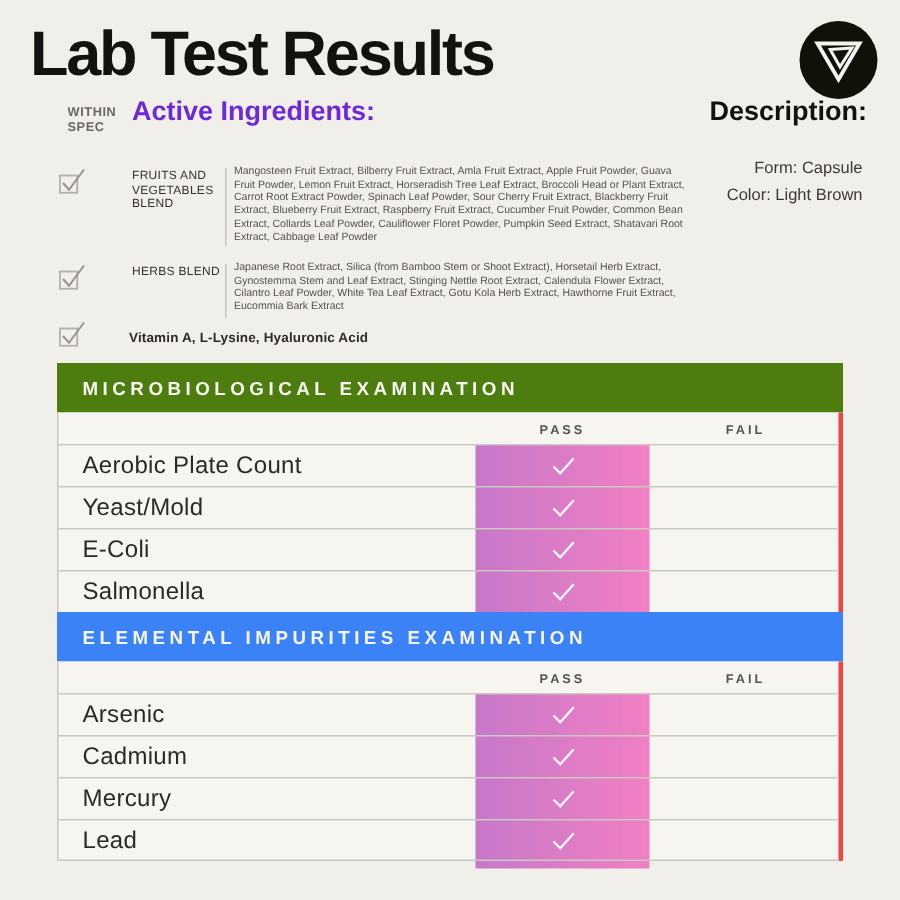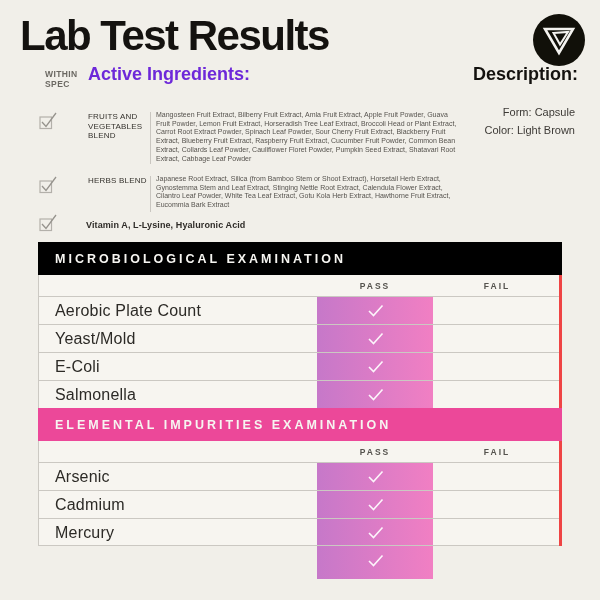--- a/index.html
+++ b/index.html
@@ -146,21 +146,21 @@
   <div class="abs checkbox" style="left:38px;top:212px;">
     <svg width="20" height="20" viewBox="0 0 20 20">
       <rect x="2" y="7" width="11.5" height="11.5" fill="none" stroke="#b3b0aa" stroke-width="1.2"></rect>
       <polyline points="4,12 8,16.5 18,3" fill="none" stroke="#96938d" stroke-width="1.3"></polyline>
     </svg>
   </div>
   <div class="abs grp-bold-text" style="left:86px;top:220px;">Vitamin A, L-Lysine, Hyaluronic Acid</div>
 </div>
 
 <div class="abs tbl" style="top:242px;">
-  <div class="tbl-bar" style="background: #000000;">MICROBIOLOGICAL EXAMINATION</div>
+  <div class="tbl-bar" style="background: #4d7c0f;">MICROBIOLOGICAL EXAMINATION</div>
   <div class="tbl-body" style="background: rgb(247, 245, 240);">
     <div class="tbl-colhead">
       <span class="col-label col-pass">PASS</span>
       <span class="col-label col-fail">FAIL</span>
     </div>
     <div class="tbl-rows">
       <div class="band" style="height: 112px; background: linear-gradient(90deg, rgb(198, 120, 201), rgb(241, 127, 195));">
         <div class="band-cell">
             <svg width="17" height="13" viewBox="0 0 17 13">
               <polyline points="2,7 6.5,11.5 15.5,1.5" fill="none" stroke="#ffffff" stroke-width="1.6" opacity="0.92"></polyline>
@@ -184,21 +184,21 @@
       </div>
       <div class="row"><span>Aerobic Plate Count</span></div>
       <div class="row"><span>Yeast/Mold</span></div>
       <div class="row"><span>E-Coli</span></div>
       <div class="row"><span>Salmonella</span></div>
     </div>
   </div>
 </div>
 
 <div class="abs tbl" style="top:408px;">
-  <div class="tbl-bar" style="background: #ec4899;">ELEMENTAL IMPURITIES EXAMINATION</div>
+  <div class="tbl-bar" style="background: #3b82f6;">ELEMENTAL IMPURITIES EXAMINATION</div>
   <div class="tbl-body" style="background: rgb(247, 245, 240);">
     <div class="tbl-colhead">
       <span class="col-label col-pass">PASS</span>
       <span class="col-label col-fail">FAIL</span>
     </div>
     <div class="tbl-rows">
       <div class="band" style="height: 117px; background: linear-gradient(90deg, rgb(198, 120, 201), rgb(241, 127, 195));">
         <div class="band-cell">
             <svg width="17" height="13" viewBox="0 0 17 13">
               <polyline points="2,7 6.5,11.5 15.5,1.5" fill="none" stroke="#ffffff" stroke-width="1.6" opacity="0.92"></polyline>
@@ -216,16 +216,17 @@
           </div>
         <div class="band-cell">
             <svg width="17" height="13" viewBox="0 0 17 13">
               <polyline points="2,7 6.5,11.5 15.5,1.5" fill="none" stroke="#ffffff" stroke-width="1.6" opacity="0.92"></polyline>
             </svg>
           </div>
       </div>
       <div class="row"><span>Arsenic</span></div>
       <div class="row"><span>Cadmium</span></div>
       <div class="row"><span>Mercury</span></div>
+      <div class="row"><span>Lead</span></div>
       <div class="bottom-line"></div>
     </div>
   </div>
 </div>
 
 </body></html>

